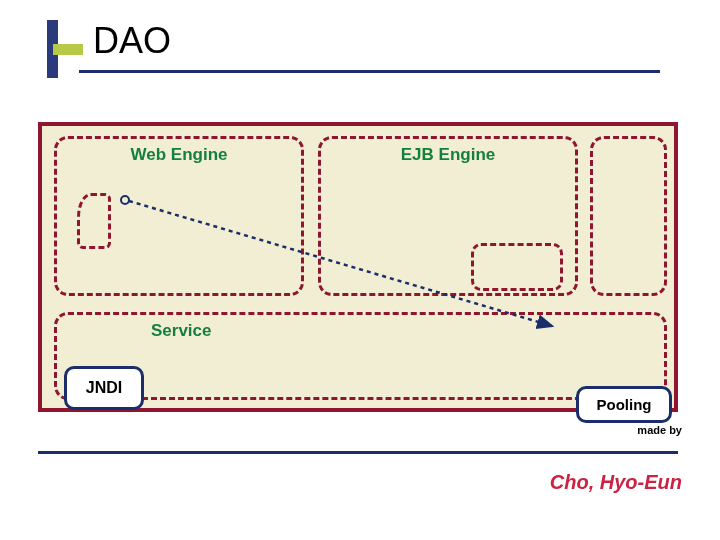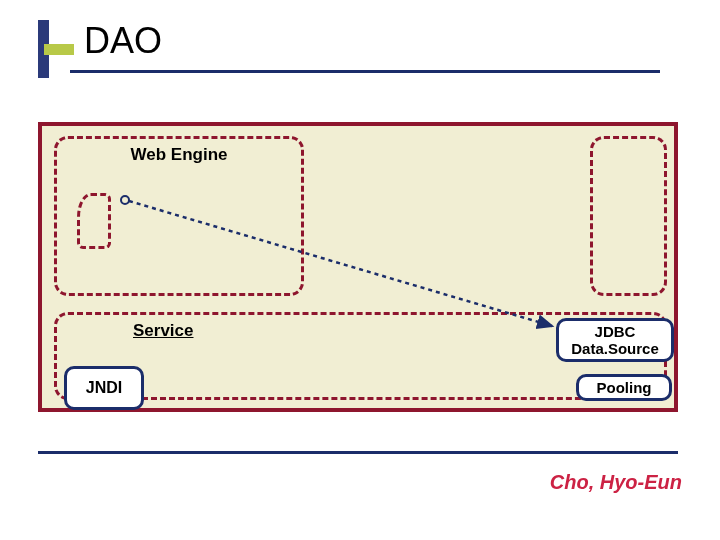--- a/index.html
+++ b/index.html
@@ -9,21 +9,21 @@
       background: #ffffff;
       font-family: Arial, sans-serif;
       position: relative;
       overflow: hidden;
     }
 
     
     .title-bar {
       position: absolute;
       top: 14px;
-      left: 38px;
+      left: 47px;
       right: 60px;
       height: 60px;
     }
     .title-decoration {
       position: absolute;
       top: 6px;
       left: 0;
       width: 30px;
       height: 58px;
     }
@@ -112,26 +112,26 @@
       height: 48px;
       border: 3px dashed #8e162e;
       border-radius: 10px;
     }
 
     
     .box-label {
       position: absolute;
       font-size: 17px;
       font-weight: bold;
-      color: #000000;
+      color: #15803d;
       text-align: center;
     }
     .web-label { top: 6px; left: 0; width: 100%; }
     .ejb-label { top: 6px; left: 0; width: 100%; }
-    .service-label { top: 6px; left: 76px; text-decoration: underline; }
+    .service-label { top: 6px; left: 94px; }
 
     
     .web-shape {
       position: absolute;
       top: 54px;
       left: 20px;
       width: 34px;
       height: 56px;
       border: 3px dashed #8e162e;
       border-radius: 6px;
@@ -163,24 +163,24 @@
       top: 192px;
       left: 514px;
       width: 118px;
       height: 44px;
       font-size: 15px;
       line-height: 1.15;
       flex-direction: column;
       z-index: 5;
     }
     .pooling-pill {
-      top: 248px;
+      top: 260px;
       left: 534px;
       width: 96px;
-      height: 27px;
+      height: 37px;
       font-size: 15px;
       z-index: 4;
     }
 
     
     .arrow-svg {
       position: absolute;
       top: 0;
       left: 0;
       width: 640px;
@@ -230,20 +230,24 @@
   <div class="title-underline"></div>
 </div>
 
 <div class="main-panel">
 
   <div class="dashed-box web-engine">
     <div class="box-label web-label">Web Engine</div>
     <div class="web-shape"></div>
   </div>
 
+  <div class="dashed-box ejb-engine">
+    <div class="box-label ejb-label">EJB Engine</div>
+    <div class="ejb-inner"></div>
+  </div>
 
   <div class="dashed-box right-engine"></div>
 
   <div class="dashed-box service-box">
     <div class="box-label service-label">Service</div>
   </div>
 
   <svg class="arrow-svg">
     <defs>
       <marker id="arrowhead" markerWidth="8" markerHeight="8" refX="6" refY="3" orient="auto">
@@ -251,28 +255,25 @@
       </marker>
     </defs>
     <circle cx="83" cy="74" r="4" fill="none" stroke="#1b2d6a" stroke-width="2"></circle>
     <line x1="87" y1="75" x2="510" y2="200" stroke="#1b2d6a" stroke-width="2.5" stroke-dasharray="4 4" marker-end="url(#arrowhead)"></line>
   </svg>
 
   <div class="pill jndi-pill">
     <span>JNDI</span>
   </div>
 
-  <div class="pill jdbc-pill">
-    <span>JDBC</span>
-    <span>Data.Source</span>
-  </div>
 
   <div class="pill pooling-pill">
     <span>Pooling</span>
   </div>
 
 </div>
 
 <div class="bottom-divider"></div>
 
 <div class="signature">
+  <div class="sig-made">made by</div>
   <div class="sig-name">Cho, Hyo-Eun</div>
 </div>
 
 </body></html>

